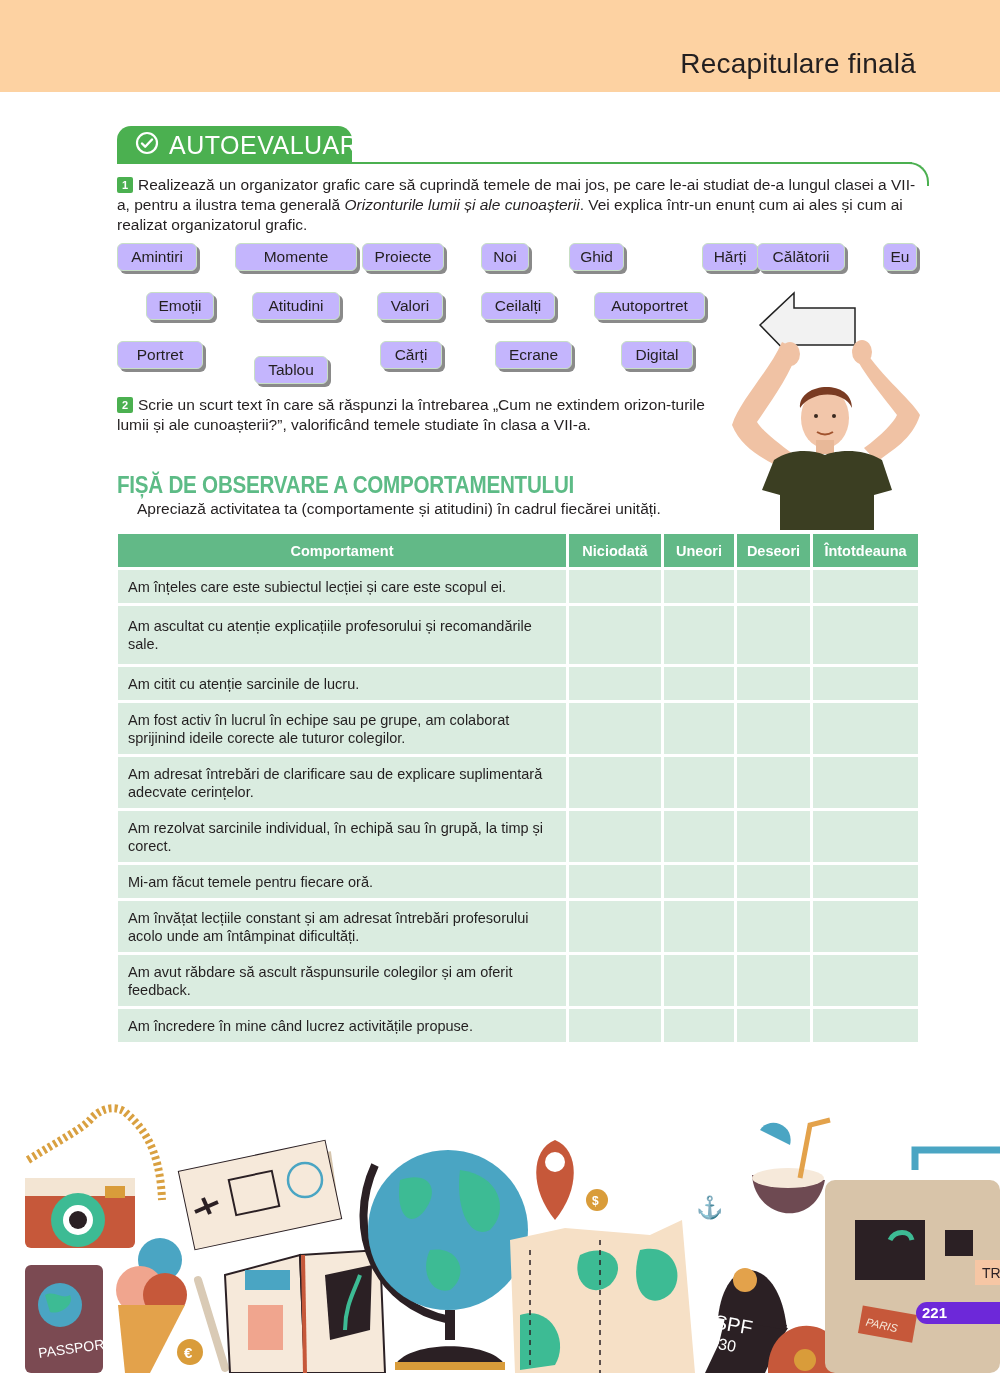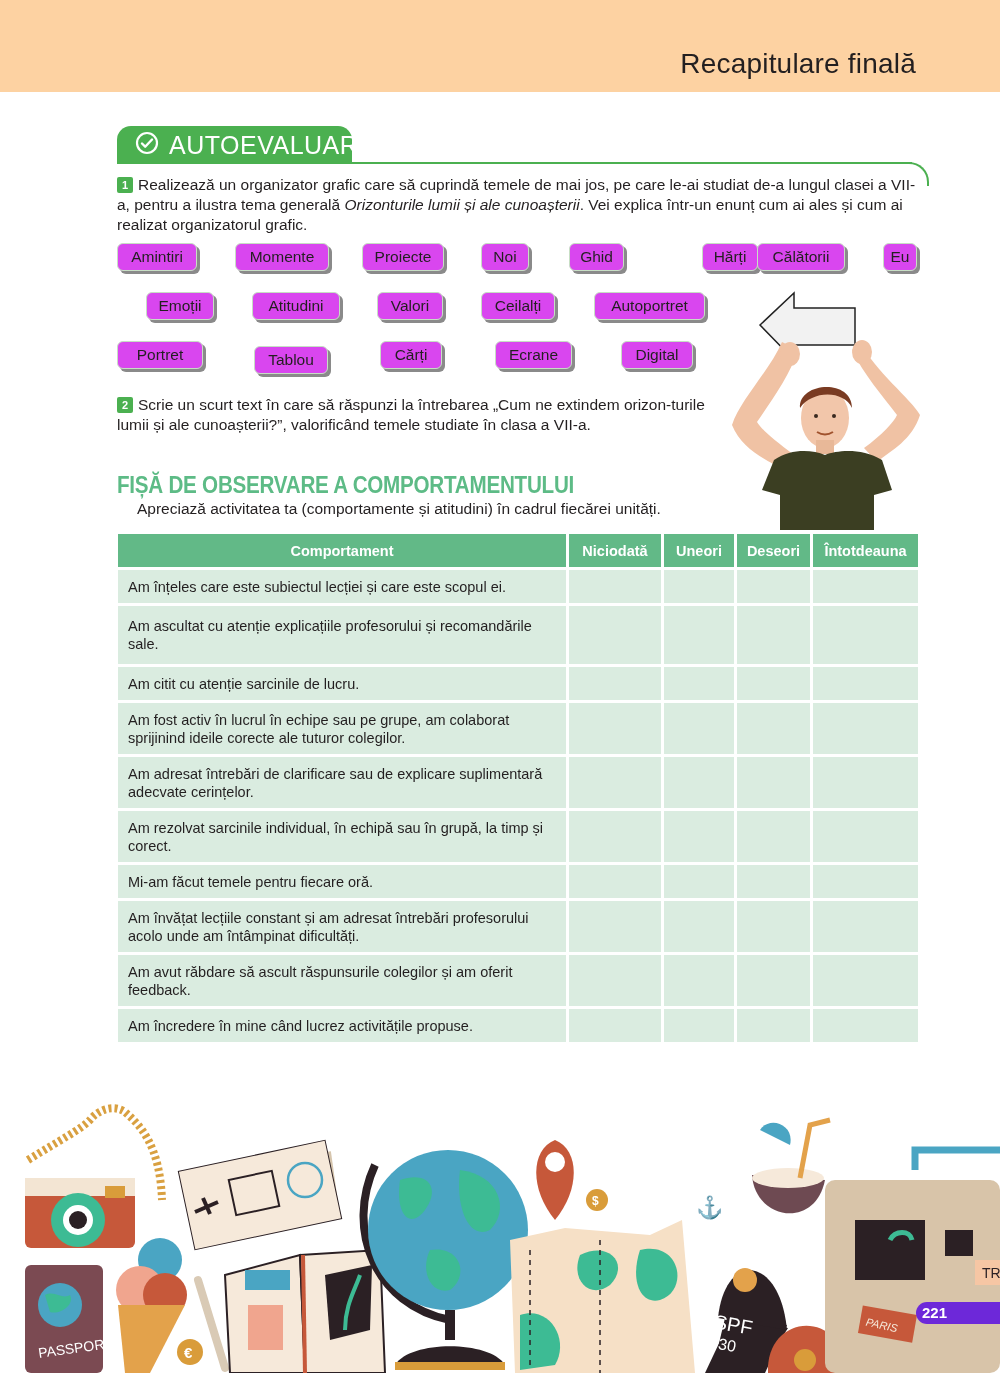--- a/index.html
+++ b/index.html
@@ -12,21 +12,21 @@
   .section-tab { position: absolute; left: 117px; top: 126px; width: 235px; height: 38px; background: #4bb050; border-radius: 14px 14px 0 0; display: flex; align-items: center; padding-left: 18px; color: #fff; }
   .section-tab .tab-title { font-size: 25px; font-weight: normal; letter-spacing: 0.5px; margin-left: 10px; }
   .section-line { position: absolute; left: 117px; top: 162px; width: 795px; height: 2px; background: #4bb050; }
   .section-curve { position: absolute; left: 895px; top: 162px; width: 34px; height: 24px; border-top: 2px solid #4bb050; border-right: 2px solid #4bb050; border-radius: 0 20px 0 0; }
 
   .para { position: absolute; font-size: 15.5px; line-height: 20px; color: #231f20; }
   .num-badge { display: inline-block; width: 16px; height: 16px; background: #4bb050; color: #fff; font-size: 11px; font-weight: bold; text-align: center; line-height: 16px; border-radius: 2px; margin-right: 5px; vertical-align: 1px; }
   .p1 { left: 117px; top: 175px; width: 805px; }
   .p2 { left: 117px; top: 395px; width: 590px; }
 
-  .chip { position: absolute; height: 28px; background: #d946ef; border-radius: 6px; box-shadow: 3px 3px 0 #8a8a8a; border: 1px solid #c7dfc4; font-size: 15.5px; display: flex; align-items: center; justify-content: center; color: #231f20; }
+  .chip { position: absolute; height: 28px; background: #c4b5fd; border-radius: 6px; box-shadow: 3px 3px 0 #8a8a8a; border: 1px solid #c7dfc4; font-size: 15.5px; display: flex; align-items: center; justify-content: center; color: #231f20; }
 
   .photo { position: absolute; left: 712px; top: 290px; width: 225px; height: 240px; }
 
   .fisa-title { position: absolute; left: 117px; top: 471px; font-size: 24px; color: #5dbb86; font-weight: bold; letter-spacing: -0.3px; transform: scaleX(0.86); transform-origin: left; }
   .fisa-sub { position: absolute; left: 117px; top: 500px; font-size: 15.5px; color: #231f20; margin-left: 20px; }
 
   table.obs { position: absolute; left: 115px; top: 531px; border-collapse: separate; border-spacing: 3px; }
   table.obs th { background: #62b987; color: #fff; font-size: 14.5px; font-weight: bold; height: 33px; text-align: center; }
   table.obs td { background: #daece0; font-size: 14.5px; line-height: 18px; padding: 0 10px; vertical-align: middle; }
   table.obs td.cell { padding: 0; }
@@ -51,34 +51,34 @@
 </div>
 <div class="section-line"></div>
 <div class="section-curve"></div>
 
 <div class="para p1">
   <span class="num-badge">1</span><span>Realizează un organizator grafic care să cuprindă temele de mai jos, pe care le-ai studiat de-a lungul clasei a VII-a, pentru a ilustra tema generală </span><i>Orizonturile lumii și ale cunoașterii</i><span>. Vei explica într-un enunț cum ai ales și cum ai realizat organizatorul grafic.</span>
 </div>
 
 <div id="chips">
     <div class="chip" style="left: 117px; top: 243px; width: 80px;">Amintiri</div>
-    <div class="chip" style="left: 235px; top: 243px; width: 94px;">Momente</div>
+    <div class="chip" style="left: 235px; top: 243px; width: 122px;">Momente</div>
     <div class="chip" style="left: 362px; top: 243px; width: 82px;">Proiecte</div>
     <div class="chip" style="left: 481px; top: 243px; width: 48px;">Noi</div>
     <div class="chip" style="left: 569px; top: 243px; width: 55px;">Ghid</div>
     <div class="chip" style="left: 662px; top: 243px; width: 56px; margin-left: 40px;">Hărți</div>
     <div class="chip" style="left: 757px; top: 243px; width: 88px;">Călătorii</div>
     <div class="chip" style="left: 883px; top: 243px; width: 34px;">Eu</div>
     <div class="chip" style="left: 146px; top: 292px; width: 68px;">Emoții</div>
     <div class="chip" style="left: 252px; top: 292px; width: 88px;">Atitudini</div>
     <div class="chip" style="left: 377px; top: 292px; width: 66px;">Valori</div>
     <div class="chip" style="left: 481px; top: 292px; width: 74px;">Ceilalți</div>
     <div class="chip" style="left: 594px; top: 292px; width: 111px;">Autoportret</div>
     <div class="chip" style="left: 117px; top: 341px; width: 86px;">Portret</div>
-    <div class="chip" style="left: 254px; top: 346px; width: 74px;">Tablou</div>
+    <div class="chip" style="left: 254px; top: 356px; width: 74px;">Tablou</div>
     <div class="chip" style="left: 380px; top: 341px; width: 62px;">Cărți</div>
     <div class="chip" style="left: 495px; top: 341px; width: 77px;">Ecrane</div>
     <div class="chip" style="left: 621px; top: 341px; width: 72px;">Digital</div>
   </div>
 
 <div class="photo">
   <svg width="225" height="240" viewBox="0 0 225 240">
 
     <path d="M48 35 L82 3 L82 18 L143 18 L143 55 L82 55 L82 70 Z" fill="#f2f2f2" stroke="#222" stroke-width="1.5"></path>
 

